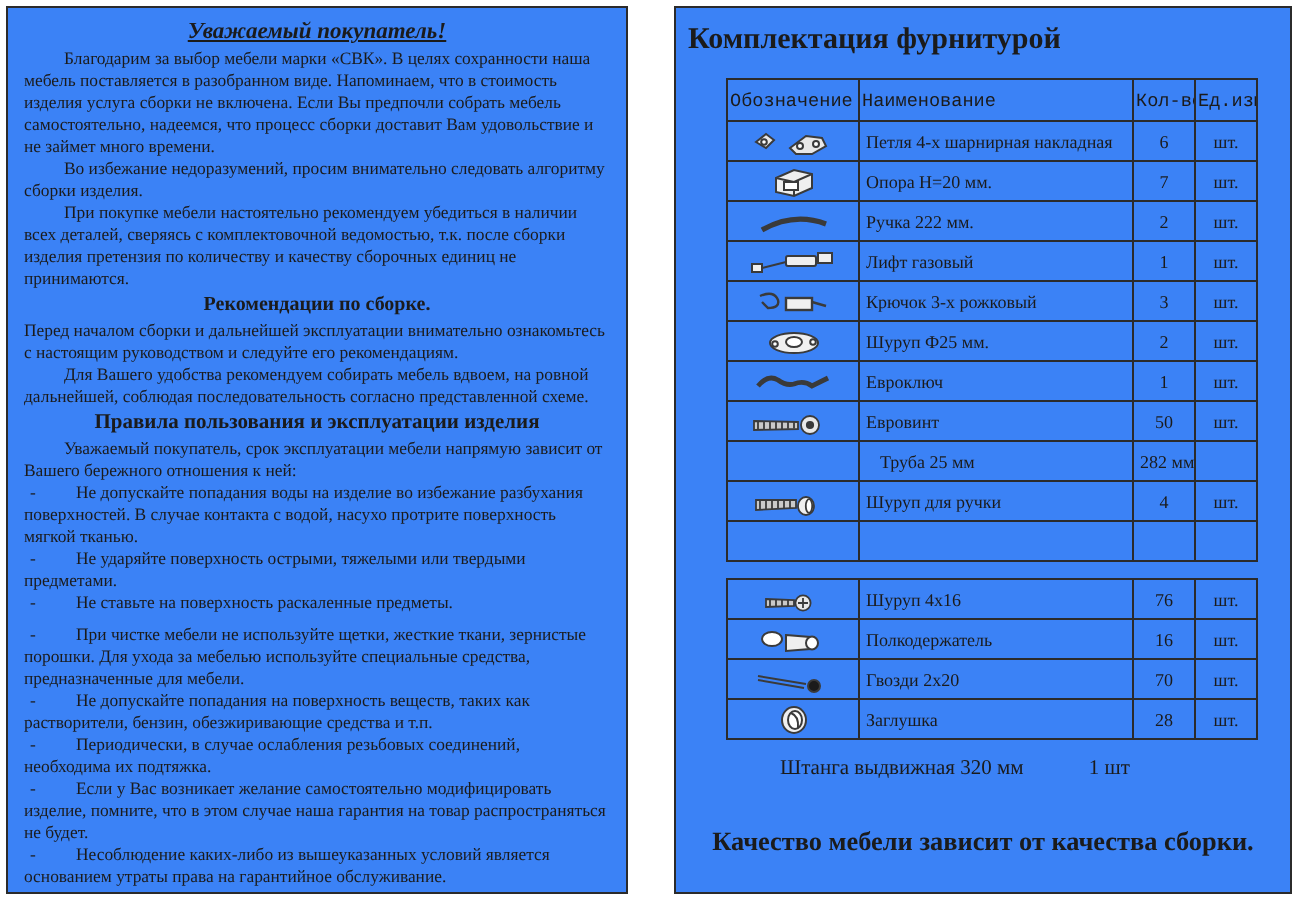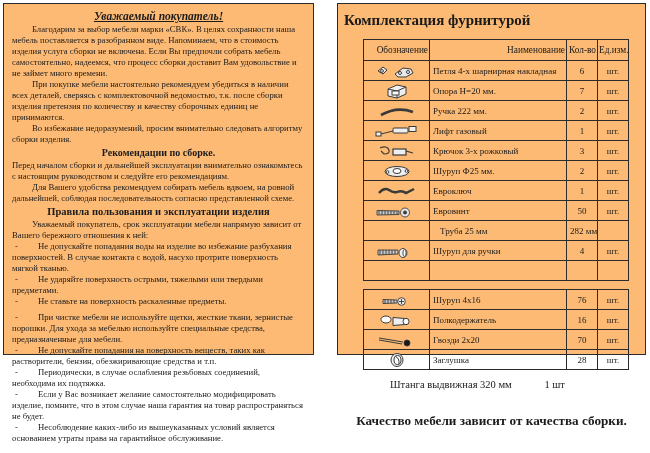--- a/index.html
+++ b/index.html
@@ -6,23 +6,23 @@
   body{
     width:650px;height:453px;
     background:#ffffff;
     font-family:"Liberation Serif","DejaVu Serif",serif;
     color:#1b1b1b;
     position:relative;
     overflow:hidden;
   }
   .canvas{position:absolute;inset:0;outline:1px solid #c9c9c9;}
   .page{
-    position:absolute;top:3px;height:352px;
+    position:absolute;top:3px;height:444px;
     border:1.5px solid #2b2b2b;
-    background:#fdba74;
+    background:#3b82f6;
     box-sizing:border-box;
   }
   .page-left{left:3px;width:311px;padding:5px 8px 4px 8px;}
   .page-right{left:337px;width:309px;padding:4px 6px;}
 
   
   .doc-title{
     text-align:center;
     font-size:11.5px;font-weight:bold;font-style:italic;
     text-decoration:underline;
@@ -57,22 +57,22 @@
     border-collapse:collapse;table-layout:fixed;
     margin-left:19px;width:265px;
   }
   table.hw td,table.hw th{
     border:1px solid #2b2b2b;
     font-weight:normal;
     padding:0 3px;box-sizing:border-box;
     overflow:hidden;
   }
   table.hw th{
-    height:21px;font-size:9.3px;text-align:right;
-    white-space:nowrap;padding:0 1px;
+    height:21px;font-size:9.3px;text-align:left;
+    white-space:nowrap;padding:0 1px;font-family:Liberation Mono, monospace;
   }
   table.hw td{height:20px;font-size:9px;}
   .c-icon{width:66px;text-align:center;}
   .c-name{width:137px;text-align:left;}
   .c-name.indented{padding-left:10px;}
   .c-qty{width:31px;text-align:center;font-size:8.6px;white-space:nowrap;padding:0 1px;}
   .c-unit{width:31px;text-align:center;font-size:8.6px;white-space:nowrap;padding:0 1px;}
   .icon svg{display:block;margin:0 auto;}
   .tbl-gap{height:8px;}
   .rod-note{
@@ -87,22 +87,22 @@
 </style>
 </head>
 <body>
 
 <div class="canvas">
 
   <div class="page page-left">
     <div class="doc-title">Уважаемый покупатель!</div>
     <div class="body-text">
       <p>Благодарим за выбор мебели марки «СВК». В целях сохранности наша мебель поставляется в разобранном виде. Напоминаем, что в стоимость изделия услуга сборки не включена. Если Вы предпочли собрать мебель самостоятельно, надеемся, что процесс сборки доставит Вам удовольствие и не займет много времени.</p>
+      <p>Во избежание недоразумений, просим внимательно следовать алгоритму сборки изделия.</p>
       <p>При покупке мебели настоятельно рекомендуем убедиться в наличии всех деталей, сверяясь с комплектовочной ведомостью, т.к. после сборки изделия претензия по количеству и качеству сборочных единиц не принимаются.</p>
-      <p>Во избежание недоразумений, просим внимательно следовать алгоритму сборки изделия.</p>
     </div>
     <div class="sec-heading">Рекомендации по сборке.</div>
     <div class="body-text">
       <p class="no-indent">Перед началом сборки и дальнейшей эксплуатации внимательно ознакомьтесь с настоящим руководством и следуйте его рекомендациям.</p>
       <p>Для Вашего удобства рекомендуем собирать мебель вдвоем, на ровной дальнейшей, соблюдая последовательность согласно представленной схеме.</p>
     </div>
     <div class="sec-heading big">Правила пользования и эксплуатации изделия</div>
     <div class="body-text">
       <p>Уважаемый покупатель, срок эксплуатации мебели напрямую зависит от Вашего бережного отношения к ней:</p>
     </div>

